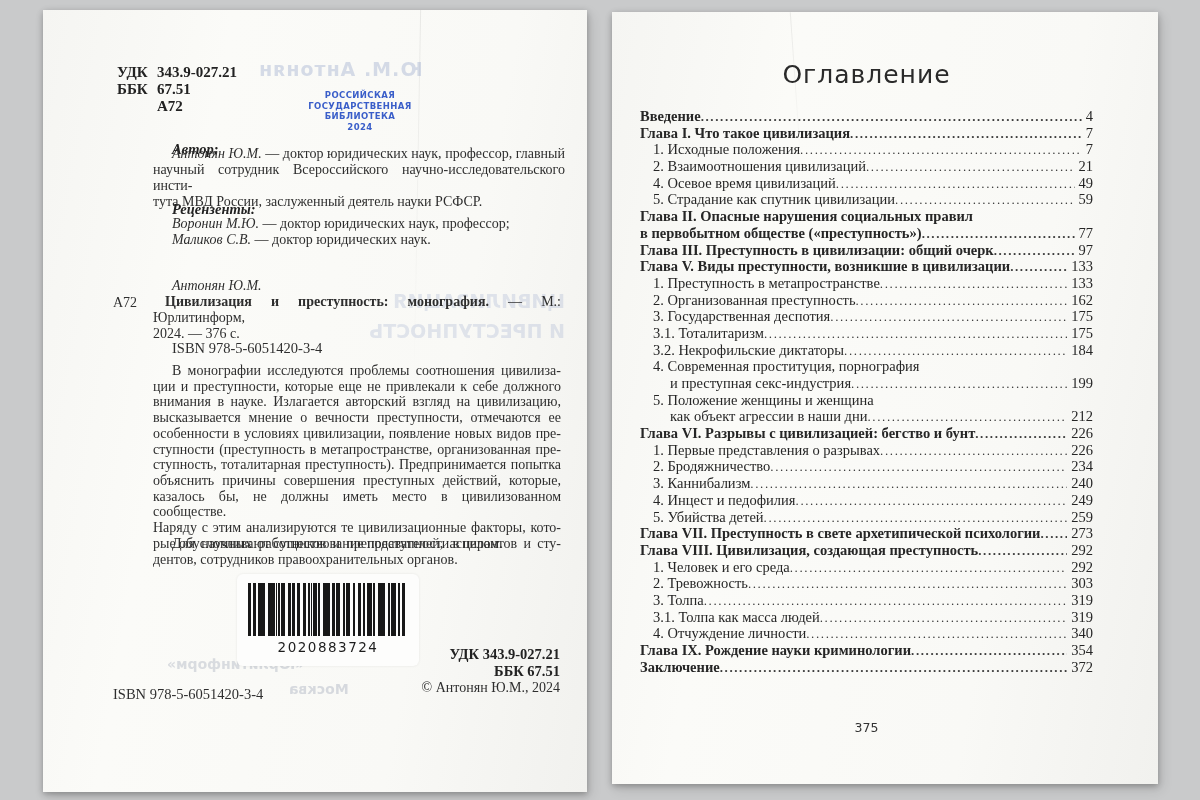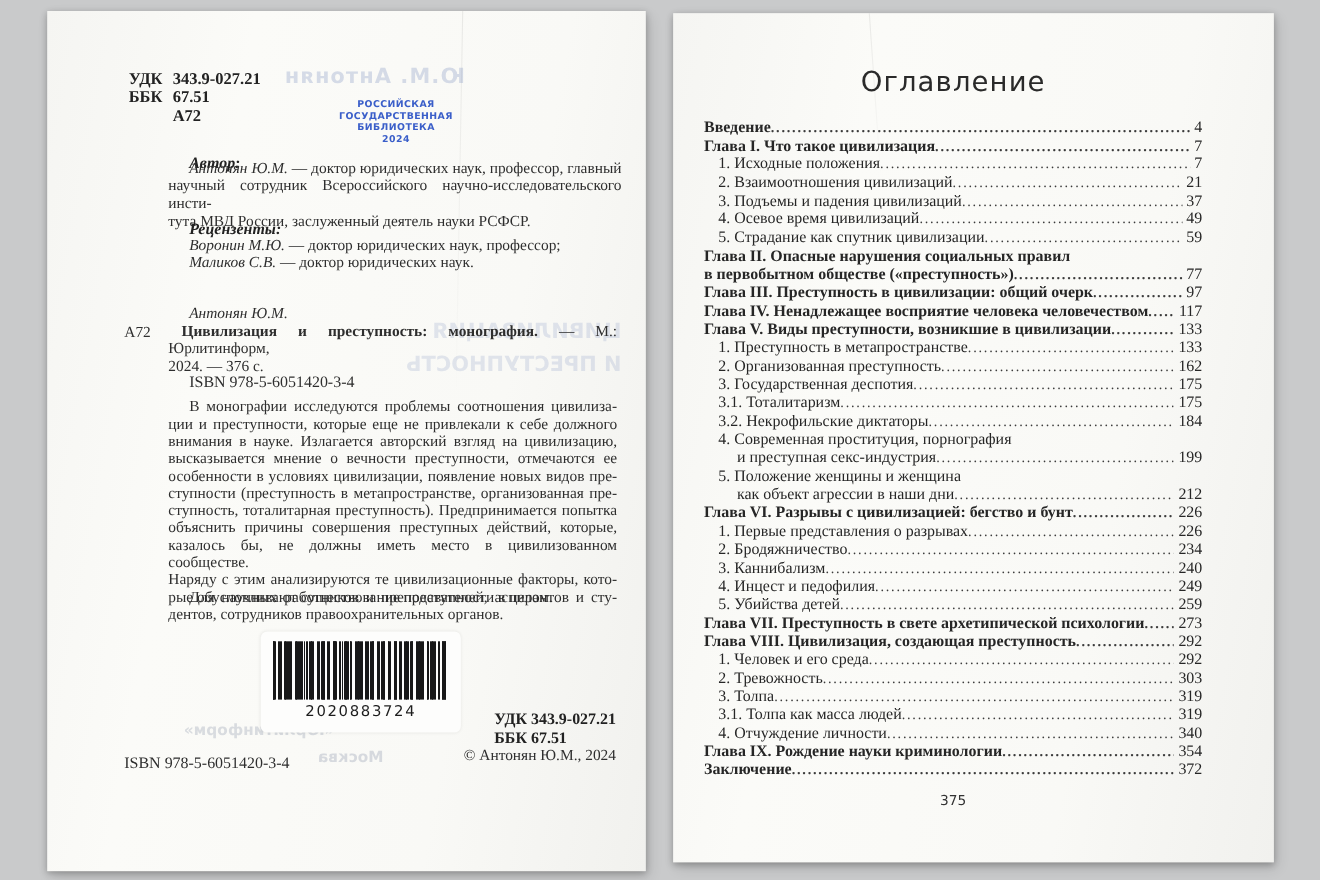--- a/index.html
+++ b/index.html
@@ -40,21 +40,21 @@
   
   .barcode-box{left:194px;top:564px;width:182px;height:92px;background:#fdfdfc;border-radius:6px;
                box-shadow:0 0 3px rgba(0,0,0,.08);}
   .bars{margin:9px 11px 0 11px;height:53px;
         background:
          repeating-linear-gradient(90deg,#181818 0 2px,transparent 2px 5px),
          repeating-linear-gradient(90deg,#181818 0 3px,transparent 3px 11px),
          repeating-linear-gradient(90deg,#181818 0 1px,transparent 1px 7px);}
   .barcode-num{margin-top:3px;text-align:center;font-family:"DejaVu Sans","Liberation Sans",sans-serif;
                font-size:13.5px;letter-spacing:1.5px;color:#1d1d1d;}
-  .udk-bottom{right:27px;top:636px;text-align:left;font-size:14.5px;font-weight:bold;line-height:16.5px;color:#222;}
+  .udk-bottom{right:27px;top:636px;text-align:right;font-size:14.5px;font-weight:bold;line-height:16.5px;color:#222;}
   .isbn-bottom{left:70px;top:676px;font-size:14.5px;}
   .copyright{right:27px;top:670px;text-align:right;font-size:14px;line-height:15.5px;}
   
   .ghost{position:absolute;transform:scaleX(-1);font-family:"DejaVu Sans","Liberation Sans",sans-serif;
          font-weight:bold;filter:blur(.7px);white-space:nowrap;}
   .ghost-author{left:215px;top:48px;font-size:19px;letter-spacing:1px;color:rgba(115,135,185,.28);}
   .ghost-title{left:352px;top:276px;font-size:19px;line-height:30px;text-align:center;width:170px;
                color:rgba(120,140,190,.20);}
   .ghost-pub{left:124px;top:646px;font-size:14px;color:rgba(140,150,170,.30);}
   .ghost-city{left:246px;top:671px;font-size:14px;color:rgba(140,150,170,.32);}
@@ -193,25 +193,20 @@
           <span class="toc-text">1. Исходные положения</span>
           <span class="toc-dots"></span>
           <span class="toc-page">7</span>
         </div>
         <div class="toc-row ind1">
           <span class="toc-text">2. Взаимоотношения цивилизаций</span>
           <span class="toc-dots"></span>
           <span class="toc-page">21</span>
         </div>
         <div class="toc-row ind1">
-          <span class="toc-text">3. Подъемы и падения цивилизаций</span>
-          <span class="toc-dots"></span>
-          <span class="toc-page">37</span>
-        </div>
-        <div class="toc-row ind1">
           <span class="toc-text">4. Осевое время цивилизаций</span>
           <span class="toc-dots"></span>
           <span class="toc-page">49</span>
         </div>
         <div class="toc-row ind1">
           <span class="toc-text">5. Страдание как спутник цивилизации</span>
           <span class="toc-dots"></span>
           <span class="toc-page">59</span>
         </div>
         <div class="toc-row ind0 bd">
@@ -219,25 +214,20 @@
         </div>
         <div class="toc-row ind0 bd">
           <span class="toc-text">в первобытном обществе («преступность»)</span>
           <span class="toc-dots"></span>
           <span class="toc-page">77</span>
         </div>
         <div class="toc-row ind0 bd">
           <span class="toc-text">Глава III. Преступность в цивилизации: общий очерк</span>
           <span class="toc-dots"></span>
           <span class="toc-page">97</span>
-        </div>
-        <div class="toc-row ind0 bd">
-          <span class="toc-text">Глава IV. Ненадлежащее восприятие человека человечеством</span>
-          <span class="toc-dots"></span>
-          <span class="toc-page">117</span>
         </div>
         <div class="toc-row ind0 bd">
           <span class="toc-text">Глава V. Виды преступности, возникшие в цивилизации</span>
           <span class="toc-dots"></span>
           <span class="toc-page">133</span>
         </div>
         <div class="toc-row ind1">
           <span class="toc-text">1. Преступность в метапространстве</span>
           <span class="toc-dots"></span>
           <span class="toc-page">133</span>

